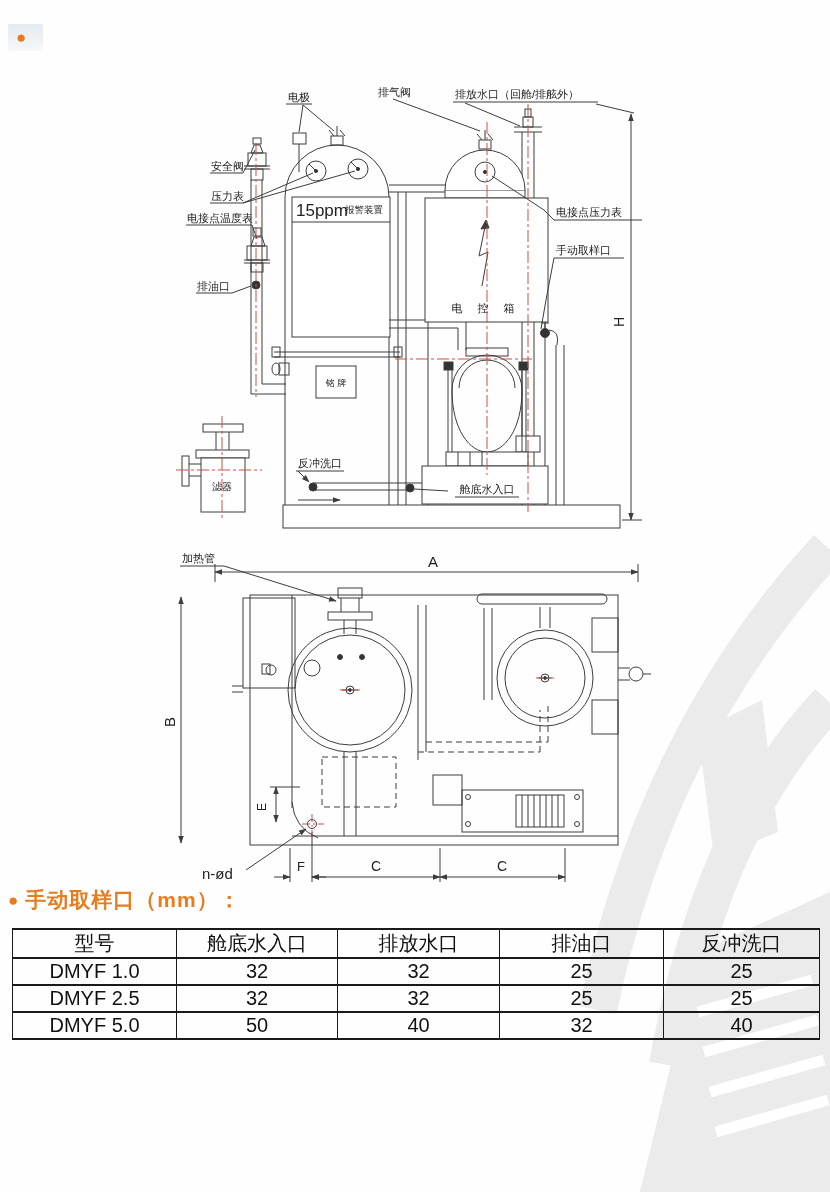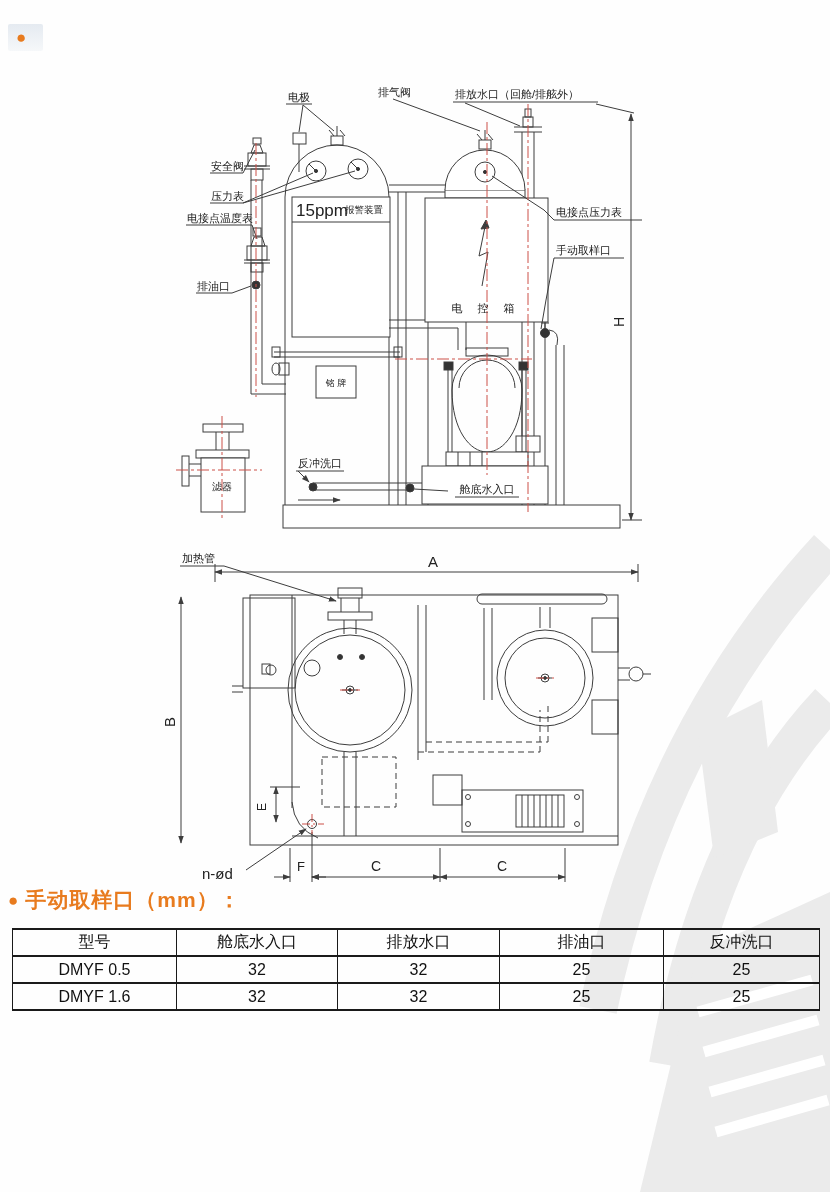--- a/index.html
+++ b/index.html
@@ -16,21 +16,21 @@
     position:absolute;z-index:2;
     display:flex;align-items:center;gap:6px;
     color:#e87b1e;font-weight:bold;font-size:21px;letter-spacing:1px;
   }
   .heading-1{left:8px;top:24px;background:linear-gradient(rgba(208,218,230,0.55),rgba(208,218,230,0.18));padding:5px 16px 5px 8px;border-radius:2px;}
   .heading-2{left:8px;top:886px;}
   .bullet{font-size:17px;line-height:1;}
   table.diam{
     position:absolute;z-index:2;left:12px;top:928px;width:807px;
     border-collapse:collapse;table-layout:fixed;
-    font-size:16px;color:#111;background:transparent;
+    font-size:20px;color:#111;background:transparent;
   }
   table.diam th,table.diam td{
     border-left:1px solid #1a1a1a;border-right:1px solid #1a1a1a;
     border-top:2px solid #1a1a1a;border-bottom:2px solid #1a1a1a;
     height:25px;padding:0;text-align:center;font-weight:normal;
     background:transparent;white-space:nowrap;
   }
   svg text{fill:#222;font-family:"Liberation Sans","DejaVu Sans",sans-serif;}
   .lbl{font-size:11px;}
   .dim{font-size:14px;}
@@ -381,29 +381,36 @@
         <tr>
           <th>型号</th>
           <th>舱底水入口</th>
           <th>排放水口</th>
           <th>排油口</th>
           <th>反冲洗口</th>
         </tr>
       </thead>
     <tbody>
         <tr>
-          <td>DMYF 0.5</td>
+          <td>DMYF 1.0</td>
           <td>32</td>
           <td>32</td>
           <td>25</td>
           <td>25</td>
         </tr>
         <tr>
-          <td>DMYF 1.6</td>
+          <td>DMYF 2.5</td>
           <td>32</td>
           <td>32</td>
           <td>25</td>
           <td>25</td>
         </tr>
+        <tr>
+          <td>DMYF 5.0</td>
+          <td>50</td>
+          <td>40</td>
+          <td>32</td>
+          <td>40</td>
+        </tr>
       </tbody>
   </table>
 
 </div>
 
 </body></html>

